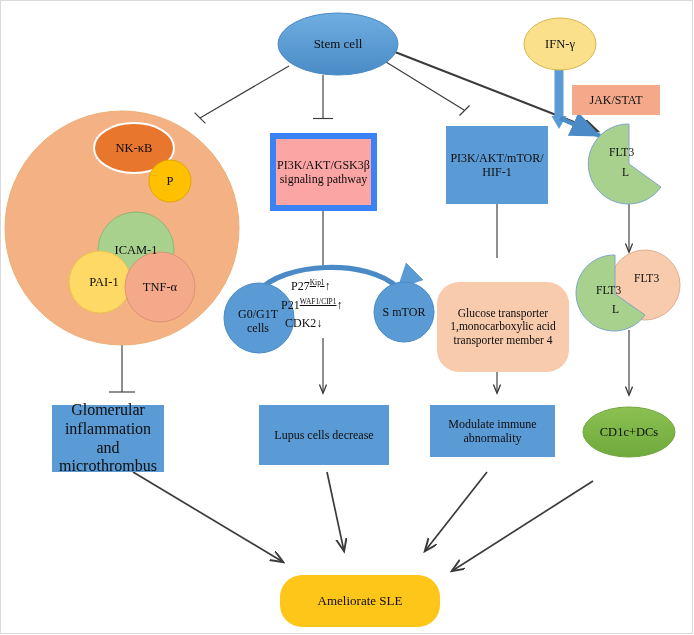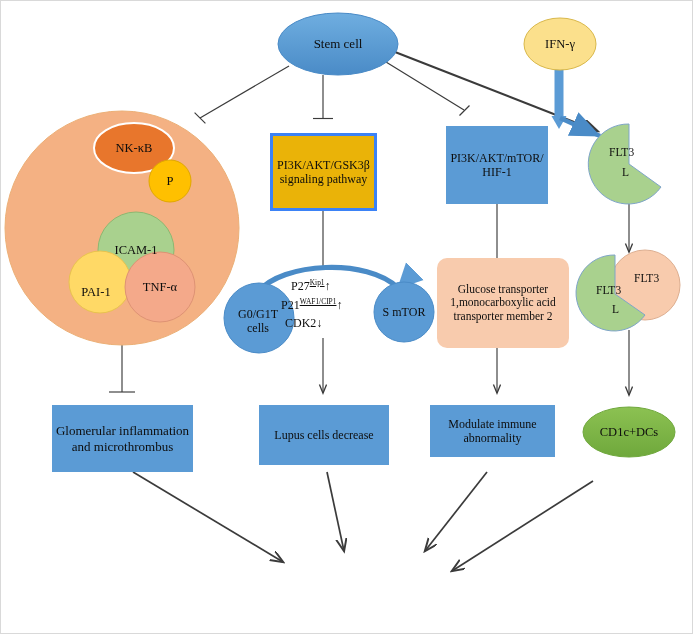--- a/index.html
+++ b/index.html
@@ -11,21 +11,21 @@
     overflow:hidden;
   }
   #border{
     position:absolute;left:0;top:0;width:693px;height:634px;
     border:1px solid #d9d9d9;box-sizing:border-box;pointer-events:none;
   }
   svg.layer{position:absolute;left:0;top:0;width:694px;height:635px;}
   .node{position:absolute;display:flex;align-items:center;justify-content:center;
         text-align:center;color:#0d0d0d;box-sizing:border-box;line-height:1.18;}
   .rect{}
-  .rrect{border-radius:10px;}
+  .rrect{border-radius:22px;margin-top:24px;}
   .lbl{display:block;width:100%;padding:0 7px;}
   sup{font-size:.62em;vertical-align:super;text-decoration:underline;}
   .tinylbl{position:absolute;color:#0d0d0d;white-space:nowrap;}
 </style>
 </head>
 <body>
 
 <div id="canvas">
 
   <div id="border"></div>
@@ -135,20 +135,23 @@
   </svg>
 
   <div class="node" style="left:278px;top:30px;width:120px;height:28px;font-size:13px;">
     <span class="lbl">Stem cell</span>
   </div>
 
   <div class="node" style="left:524px;top:32px;width:72px;height:24px;font-size:12.5px;">
     <span class="lbl">IFN-γ</span>
   </div>
 
+  <div class="node rect" style="left:572px;top:85px;width:88px;height:30px;background:#F4A98A;font-size:12px;">
+    <span class="lbl">JAK/STAT</span>
+  </div>
 
   <div class="tinylbl" style="left:609px;top:146px;font-size:11.5px;">FLT3</div>
   <div class="tinylbl" style="left:622px;top:166px;font-size:11.5px;">L</div>
 
   <div class="tinylbl" style="left:634px;top:272px;font-size:11.5px;">FLT3</div>
   <div class="tinylbl" style="left:596px;top:284px;font-size:11.5px;">FLT3</div>
   <div class="tinylbl" style="left:612px;top:303px;font-size:11.5px;">L</div>
 
   <div class="node" style="left:583px;top:421px;width:92px;height:22px;font-size:12.5px;">
     <span class="lbl">CD1c+DCs</span>
@@ -156,29 +159,29 @@
 
   <div class="node" style="left:99px;top:138px;width:70px;height:20px;font-size:12.5px;">
     <span class="lbl">NK-κB</span>
   </div>
   <div class="node" style="left:156px;top:172px;width:28px;height:18px;font-size:12.5px;">
     <span class="lbl">P</span>
   </div>
   <div class="node" style="left:104px;top:241px;width:64px;height:18px;font-size:12.5px;">
     <span class="lbl">ICAM-1</span>
   </div>
-  <div class="node" style="left:68px;top:273px;width:56px;height:18px;font-size:12.5px;margin-top:10px;">
+  <div class="node" style="left:76px;top:273px;width:56px;height:18px;font-size:12.5px;">
     <span class="lbl">PAI-1</span>
   </div>
   <div class="node" style="left:132px;top:278px;width:56px;height:18px;font-size:12.5px;">
     <span class="lbl">TNF-α</span>
   </div>
 
-  <div class="node rect" style="left:270px;top:133px;width:107px;height:78px;background:#eab308;
-              border:3px solid #3b82f6;flex-direction:column;font-size:12px;">
+  <div class="node rect" style="left:270px;top:133px;width:107px;height:78px;background:#fca5a5;
+              border:6px solid #3b82f6;flex-direction:column;font-size:12px;">
     <span class="lbl">PI3K/AKT/GSK3β</span>
     <span class="lbl">signaling pathway</span>
   </div>
 
   <div class="node rect" style="left:446px;top:126px;width:102px;height:78px;background:#5B9BD5;
               flex-direction:column;font-size:12px;">
     <span class="lbl">PI3K/AKT/mTOR/</span>
     <span class="lbl">HIF-1</span>
   </div>
 
@@ -197,33 +200,37 @@
     <span>P21</span><sup>WAF1/CIP1</sup><span>↑</span>
   </div>
   <div class="tinylbl" style="left:285px;top:316px;font-size:12px;">
     <span>CDK2</span><span>↓</span>
   </div>
 
   <div class="node rrect" style="left:437px;top:258px;width:132px;height:90px;background:#F8CBAD;
               flex-direction:column;font-size:11.5px;">
     <span class="lbl">Glucose transporter</span>
     <span class="lbl">1,monocarboxylic acid</span>
-    <span class="lbl">transporter member 2</span>
-  </div>
-
-  <div class="node rect" style="left:52px;top:405px;width:141px;height:67px;background:#5B9BD5;
-              flex-direction:column;font-size:13px;">
+    <span class="lbl">transporter member 4</span>
+  </div>
+
+  <div class="node rect" style="left:52px;top:405px;width:112px;height:67px;background:#5B9BD5;
+              flex-direction:column;font-size:16px;">
     <span class="lbl">Glomerular inflammation</span>
     <span class="lbl">and microthrombus</span>
   </div>
 
   <div class="node rect" style="left:259px;top:405px;width:130px;height:60px;background:#5B9BD5;font-size:12px;">
     <span class="lbl">Lupus cells decrease</span>
   </div>
 
   <div class="node rect" style="left:430px;top:405px;width:125px;height:52px;background:#5B9BD5;
               flex-direction:column;font-size:12px;">
     <span class="lbl">Modulate immune</span>
     <span class="lbl">abnormality</span>
   </div>
 
+  <div class="node rrect" style="left:280px;top:551px;width:160px;height:52px;background:url(#ggold);
+              background:#FFC61A;font-size:13px;">
+    <span class="lbl">Ameliorate SLE</span>
+  </div>
 
 </div>
 
 </body></html>

